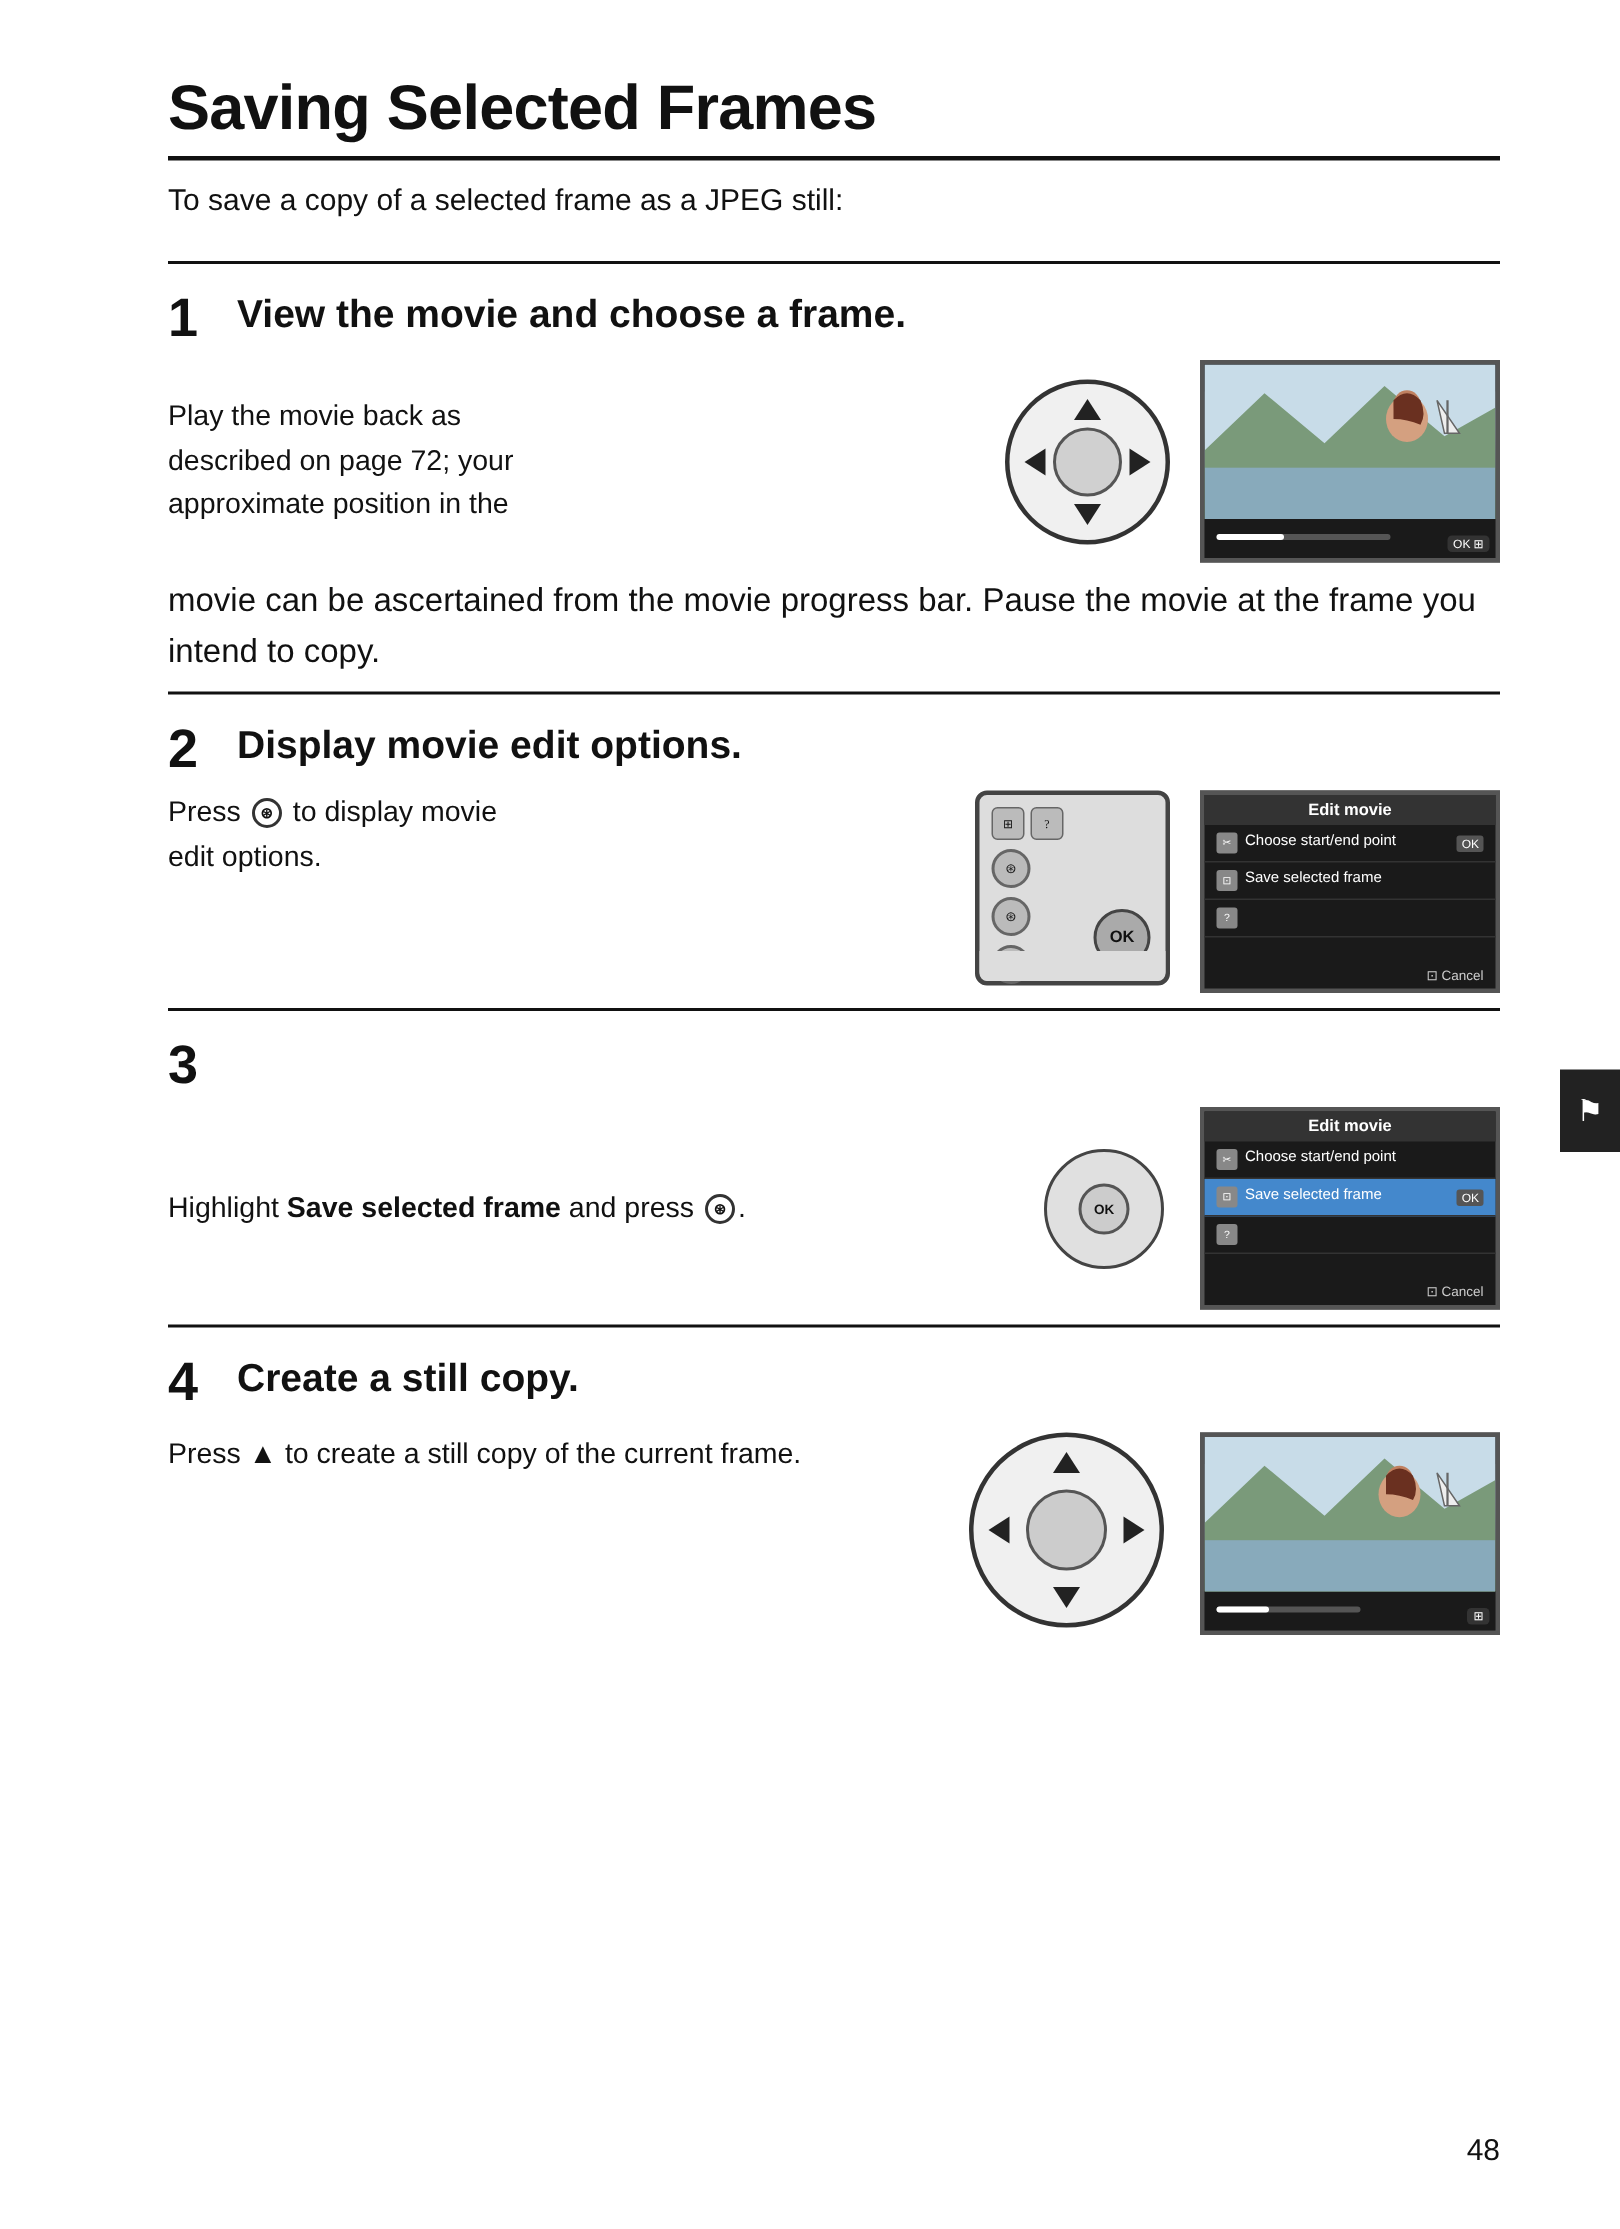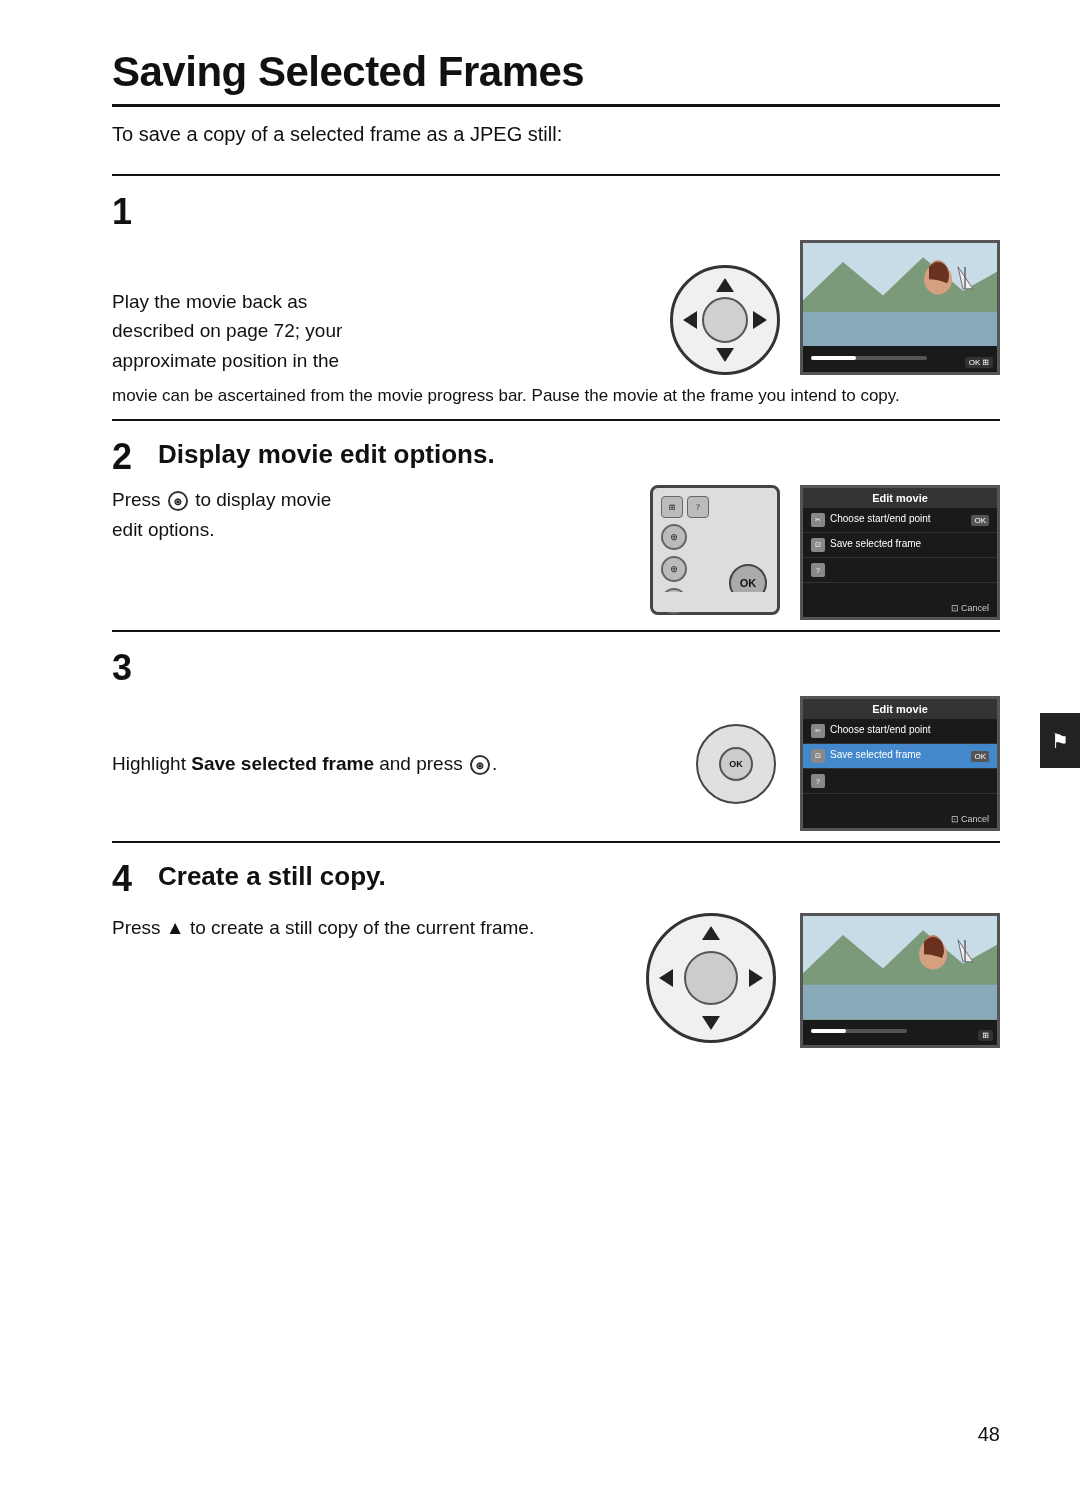--- a/index.html
+++ b/index.html
@@ -61,21 +61,21 @@
     }
 
     .step-text {
       font-size: 19px;
       font-family: Arial, Helvetica, sans-serif;
       line-height: 1.55;
       flex: 1;
     }
 
     .step-text-full {
-      font-size: 17px;
+      font-size: 22px;
       font-family: Arial, Helvetica, sans-serif;
       line-height: 1.55;
       margin-top: 8px;
     }
 
     
     .wheel-container {
       display: flex;
       flex-direction: column;
       align-items: center;
@@ -366,21 +366,21 @@
     .step2-layout {
       display: flex;
       gap: 20px;
       align-items: flex-start;
       margin-top: 8px;
     }
 
     .step1-layout {
       display: flex;
       gap: 20px;
-      align-items: flex-end;
+      align-items: center;
       margin-top: 8px;
     }
 
     .step3-layout {
       display: flex;
       gap: 24px;
       align-items: center;
       margin-top: 8px;
     }
   </style>
@@ -391,20 +391,21 @@
   <span class="bookmark-icon">⚑</span>
 </div>
 
 <h1 class="page-title">Saving Selected Frames</h1>
 
 <p class="page-subtitle">To save a copy of a selected frame as a JPEG still:</p>
 
 <div class="step">
   <div class="step-header">
     <span class="step-number">1</span>
+    <span class="step-title">View the movie and choose a frame.</span>
   </div>
 
   <div class="step1-layout">
     <p class="step-text">
       Play the movie back as<br>described on page 72; your<br>approximate position in the
     </p>
 
     <div class="wheel-container">
       <div class="wheel">
         <div class="arrow-pos top">

